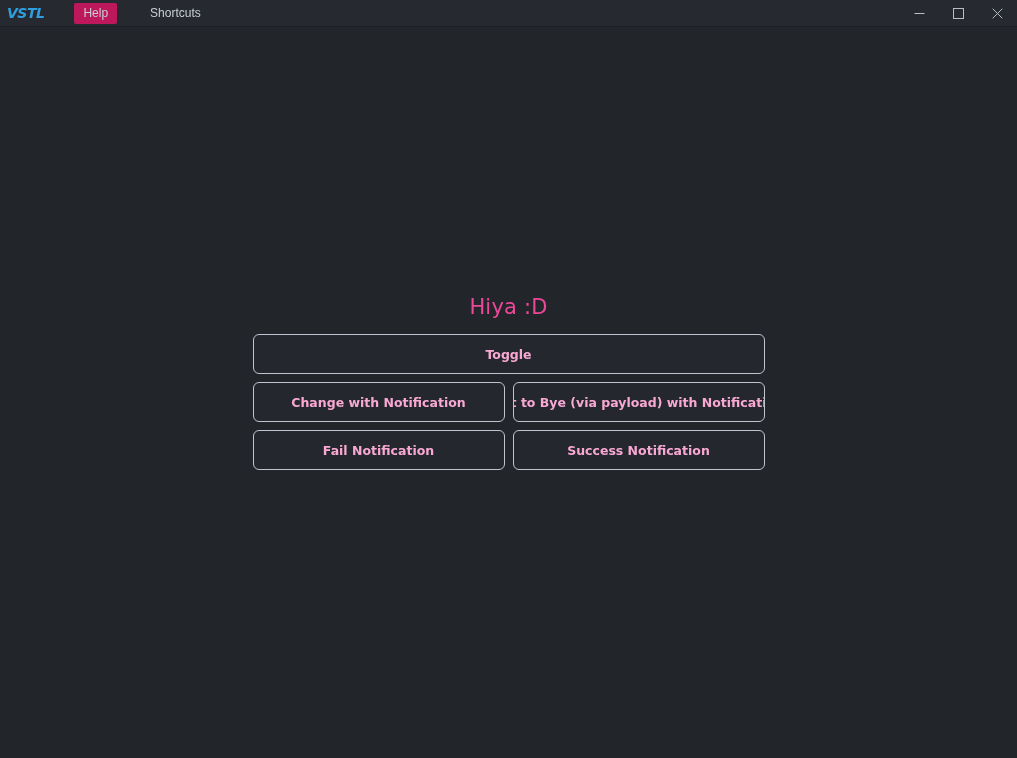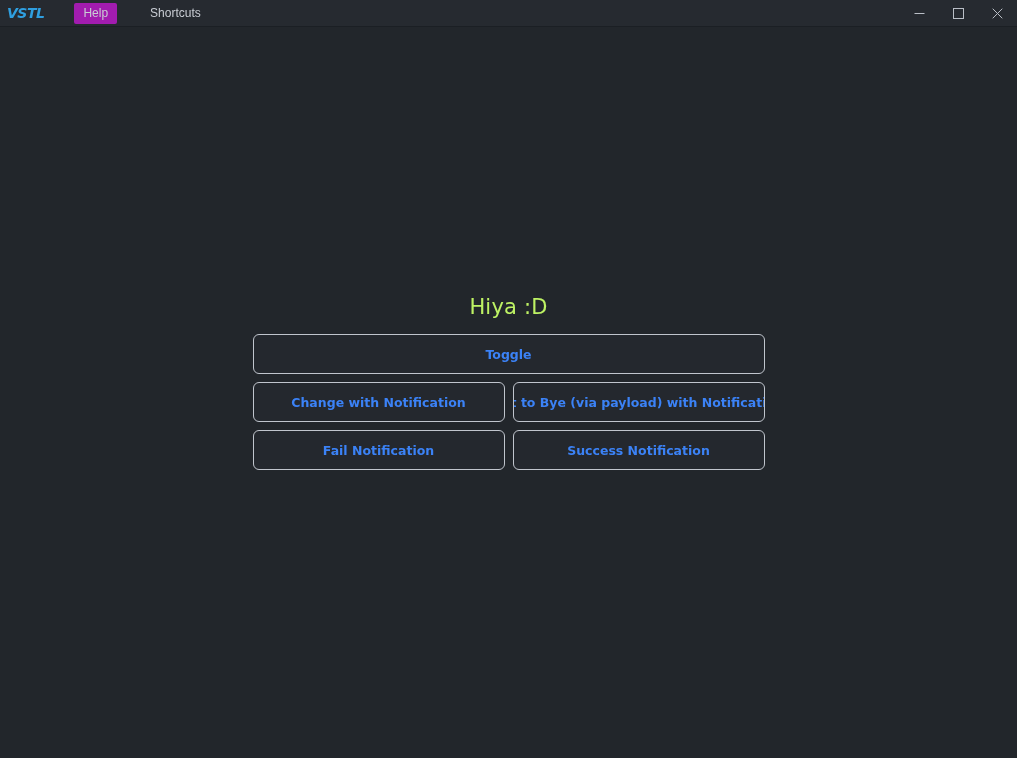--- a/index.html
+++ b/index.html
@@ -43,21 +43,21 @@
   .menu-item {
     font-size: 12px;
     color: #c9cdd4;
     padding: 4px 9px 5px 9px;
     line-height: 1;
     user-select: none;
     cursor: default;
   }
 
   .menu-item.active {
-    background: #a21caf;
+    background: #be185d;
     border-radius: 2px;
   }
 
   .win-controls {
     position: absolute;
     right: 0;
     top: 0;
     height: 27px;
     display: flex;
   }
@@ -77,21 +77,21 @@
   .content {
     height: 731px;
     display: flex;
     flex-direction: column;
     align-items: center;
   }
 
   .heading {
     margin-top: 268px;
     font-size: 21px;
-    color: #bef264;
+    color: #ec4899;
     font-family: "DejaVu Sans", sans-serif;
     letter-spacing: 0.2px;
     user-select: none;
   }
 
   .button-block {
     width: 512px;
     margin-top: 15px;
   }
 
@@ -100,21 +100,21 @@
     gap: 8px;
     margin-bottom: 8px;
   }
 
   .btn {
     height: 40px;
     flex: 1 1 0;
     background: #24282e;
     border: 1px solid #c0c5cd;
     border-radius: 6px;
-    color: #3b82f6;
+    color: #f9a8d4;
     font-size: 12.5px;
     font-weight: bold;
     font-family: "DejaVu Sans", sans-serif;
     display: flex;
     align-items: center;
     justify-content: center;
     cursor: default;
     white-space: nowrap;
     overflow: hidden;
     padding: 0 4px;

